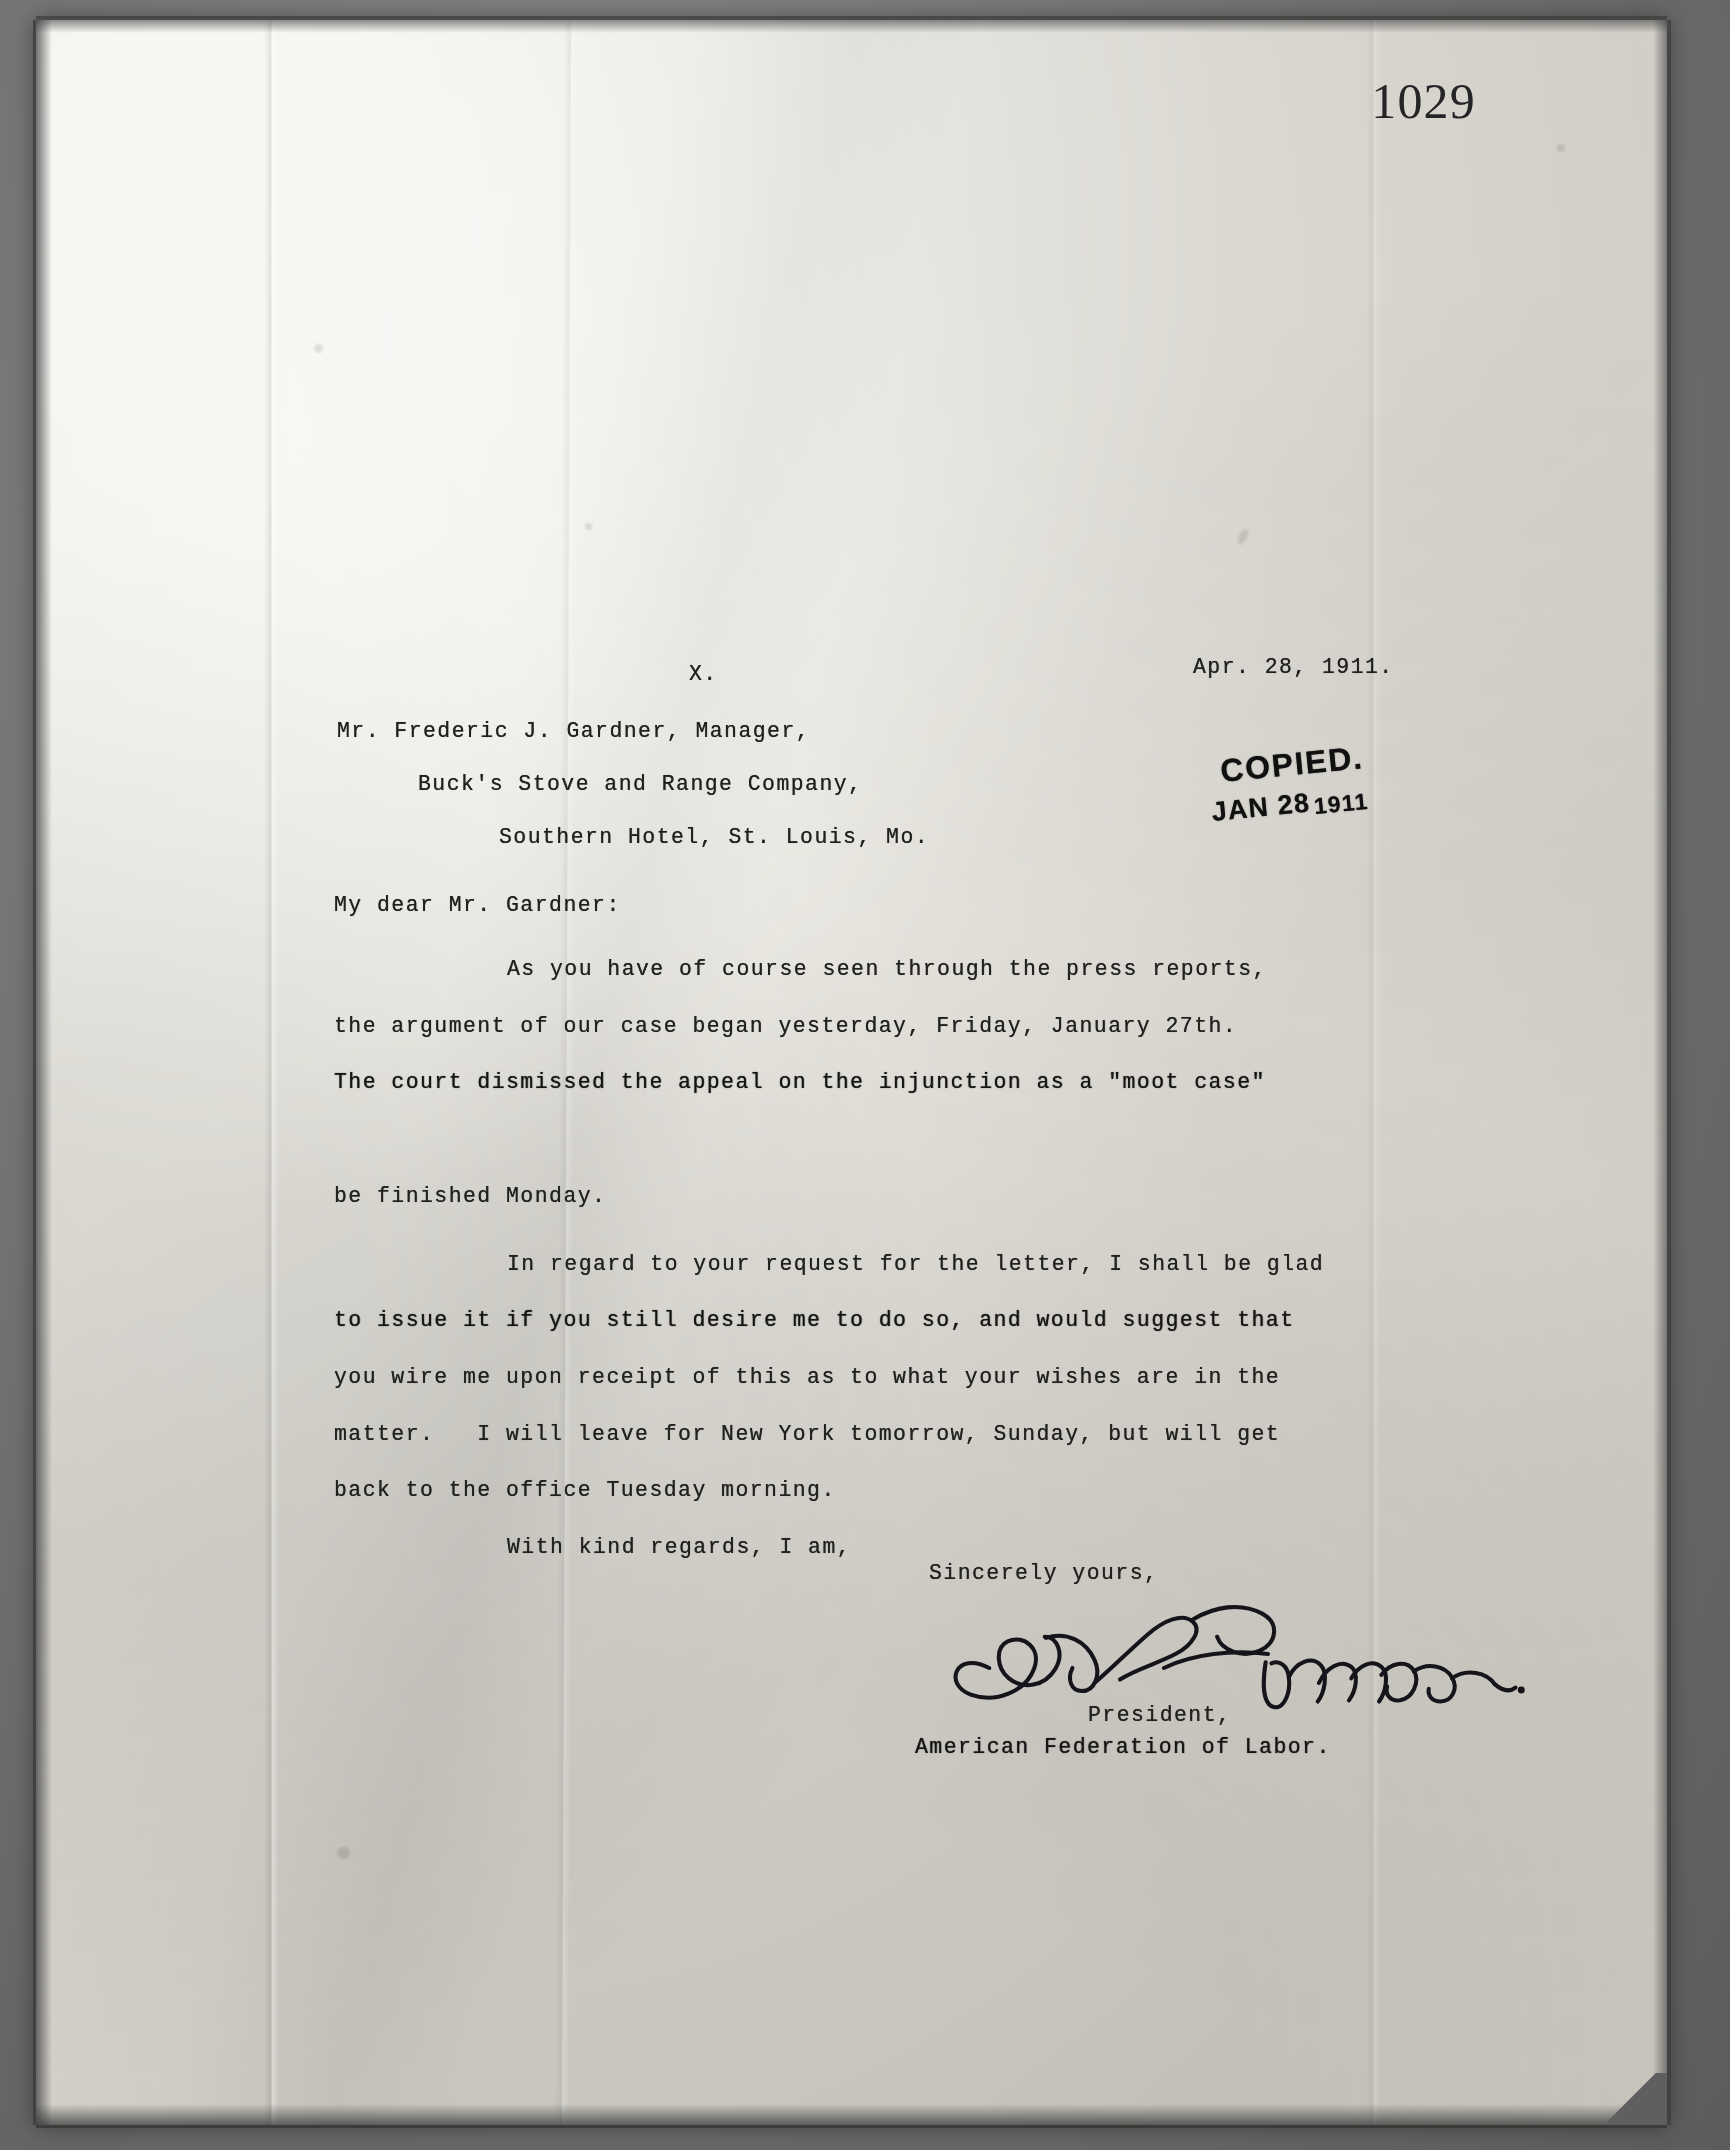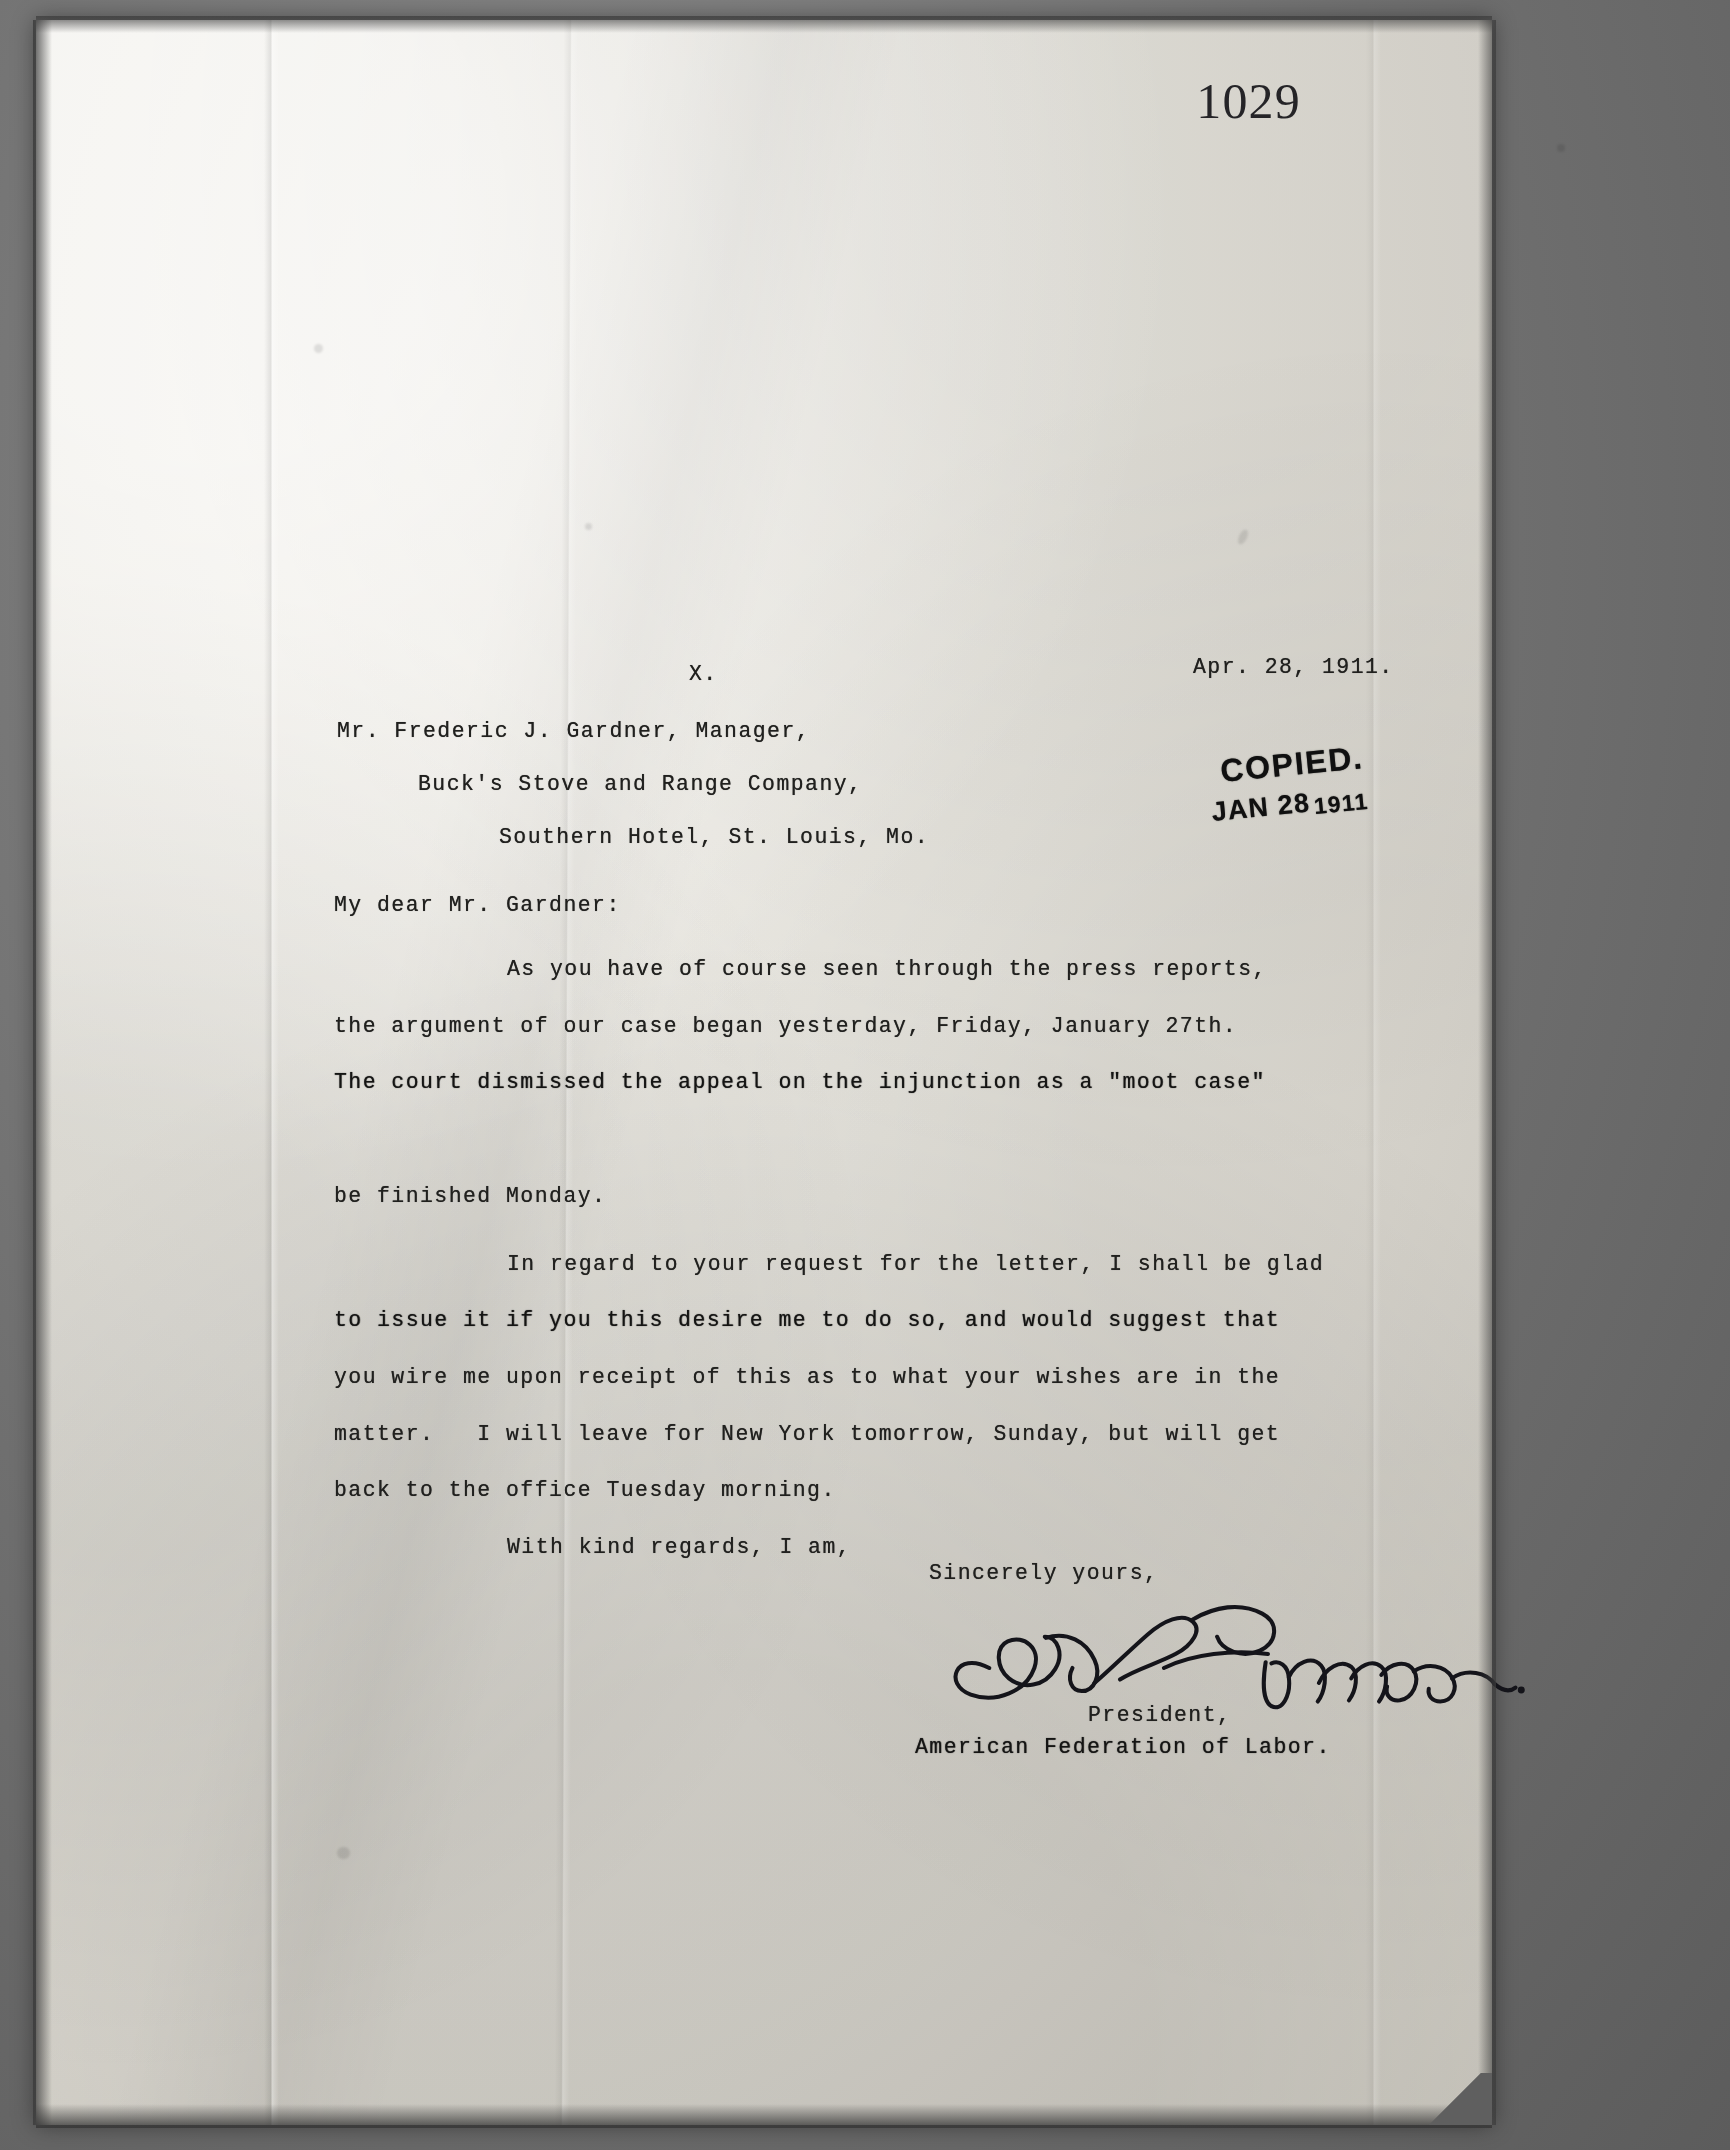--- a/index.html
+++ b/index.html
@@ -20,21 +20,21 @@
     width: 1730px;
     height: 2151px;
     background:
       radial-gradient(ellipse at 35% 25%, #8a8a8a 0%, #6f6f6f 55%, #5c5c5c 100%);
   }
 
   .paper {
     position: absolute;
     left: 36px;
     top: 19.7px;
-    width: 1456px;
+    width: 1631px;
     height: 2105px;
     background:
       radial-gradient(ellipse at 28% 18%, #f3f1ec 0%, #e9e7e0 42%, #dedbd3 72%, #cfccc3 100%);
     box-shadow: 0 0 22px rgba(0,0,0,0.45);
   }
 
   
   .grain {
     position: absolute;
     inset: 0;
@@ -206,21 +206,21 @@
       <div class="typed addr3">Southern Hotel, St. Louis, Mo.</div>
 
       <div class="typed salutation">My dear Mr. Gardner:</div>
 
       <div class="typed indent" style="top:937px;">As you have of course seen through the press reports,</div>
       <div class="typed body-line" style="top:994px;">the argument of our case began yesterday, Friday, January 27th.</div>
       <div class="typed body-line dark" style="top:1050px;">The court dismissed the appeal on the injunction as a "moot case"</div>
       <div class="typed body-line" style="top:1164px;">be finished Monday.</div>
 
       <div class="typed indent" style="top:1232px;">In regard to your request for the letter, I shall be glad</div>
-      <div class="typed body-line dark" style="top:1288px;">to issue it if you this desire me to do so, and would suggest that</div>
+      <div class="typed body-line dark" style="top:1288px;">to issue it if you still desire me to do so, and would suggest that</div>
       <div class="typed body-line" style="top:1345px;">you wire me upon receipt of this as to what your wishes are in the</div>
       <div class="typed body-line" style="top:1402px;">matter.   I will leave for New York tomorrow, Sunday, but will get</div>
       <div class="typed body-line" style="top:1458px;">back to the office Tuesday morning.</div>
 
       <div class="typed indent" style="top:1515px;">With kind regards, I am,</div>
 
       <div class="typed closing">Sincerely yours,</div>
 
       <svg class="signature" viewBox="0 0 1060 250" aria-hidden="true">
         <g fill="none" stroke="#14141a" stroke-width="7" stroke-linecap="round" stroke-linejoin="round">

